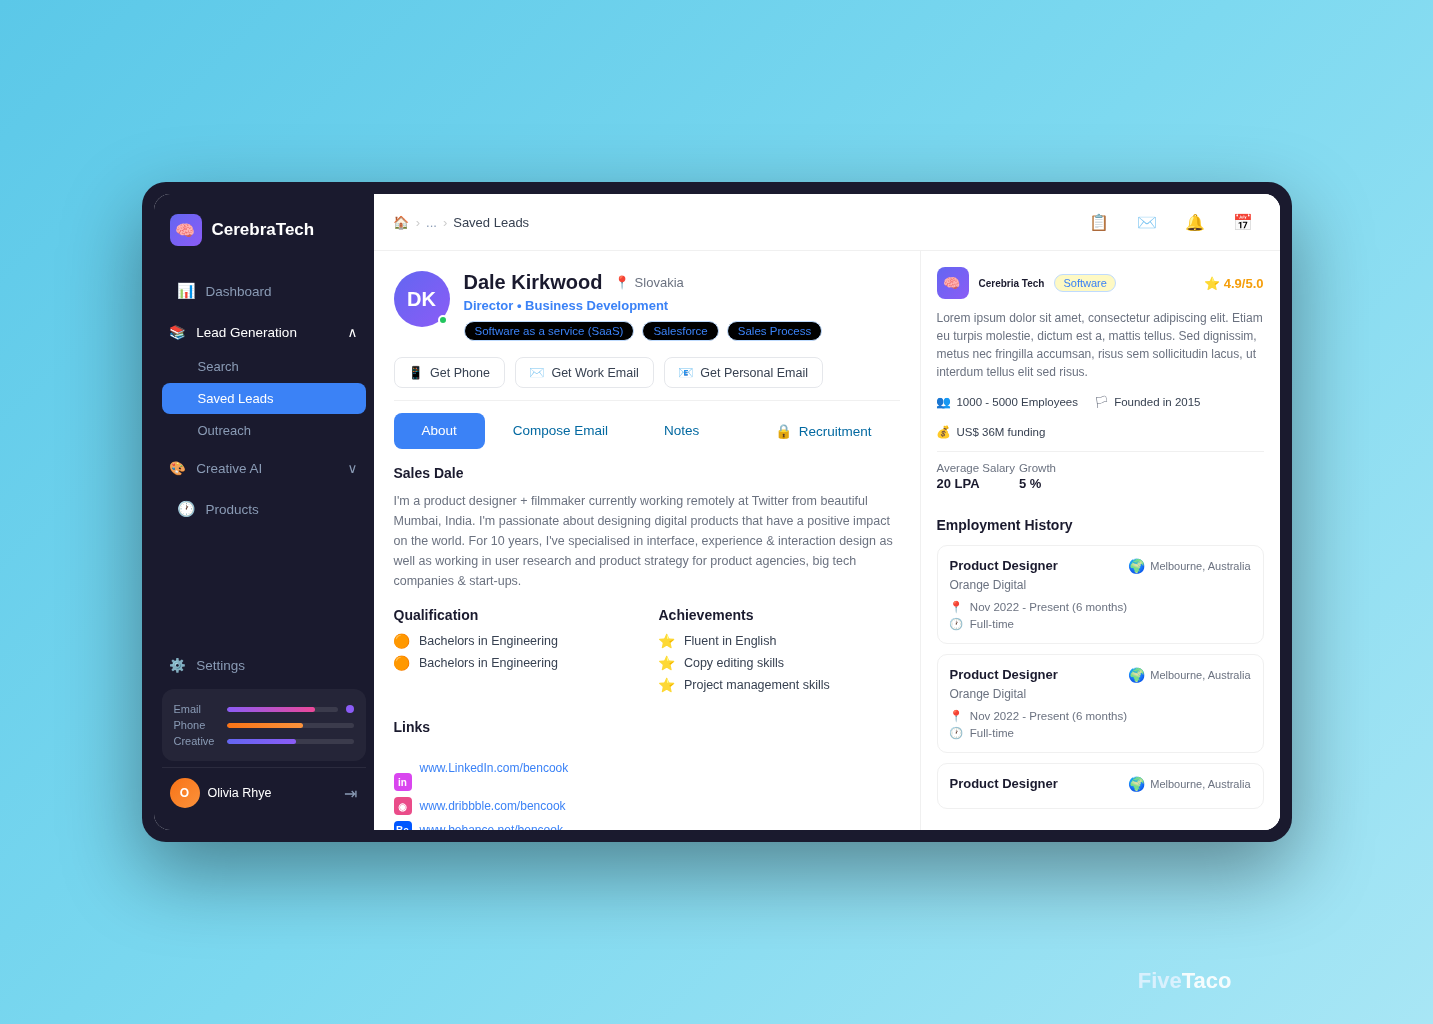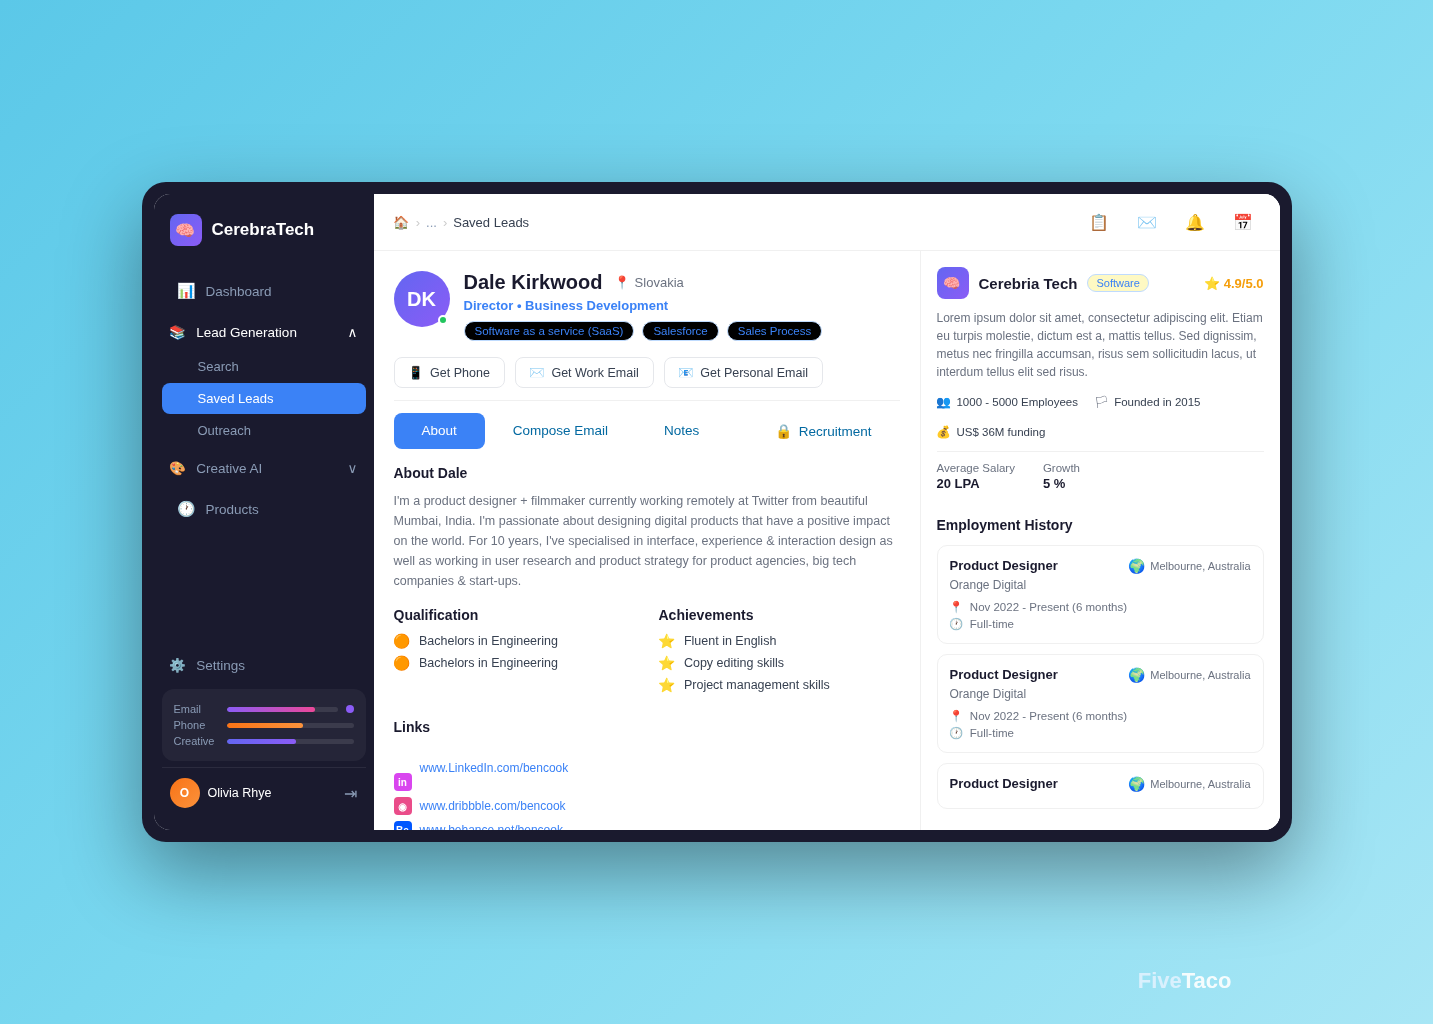--- a/index.html
+++ b/index.html
@@ -444,21 +444,21 @@
       width: 32px;
       height: 32px;
       background: linear-gradient(135deg, #6366f1, #8b5cf6);
       border-radius: 8px;
       display: flex;
       align-items: center;
       justify-content: center;
       font-size: 14px;
     }
     .company-name {
-      font-size: 15px;
+      font-size: 10px;
       font-weight: 700;
       color: #1a1a2e;
     }
     .company-badge {
       background: #fef9c3;
       color: #3b82f6;
       font-size: 11px;
       padding: 2px 8px;
       border-radius: 10px;
       border: 1px solid #bfdbfe;
@@ -485,21 +485,21 @@
       display: flex;
       align-items: center;
       gap: 5px;
       font-size: 11.5px;
       color: #374151;
     }
     .stat-icon { color: #6b7280; font-size: 12px; }
     .company-metrics {
       display: flex;
       align-items: flex-end;
-      gap: 28px;
+      gap: 4px;
       padding: 10px 0;
       border-top: 1px solid #f0f0f0;
       margin-bottom: 16px;
     }
     .metric-label { font-size: 11.5px; color: #6b7280; }
     .metric-value { font-size: 13px; font-weight: 600; color: #1a1a2e; }
     .metric-item { display: flex; flex-direction: column; gap: 2px; }
 
     
     .emp-section { margin-top: 4px; }
@@ -736,21 +736,21 @@
               <div class="tab">
                 <span>Notes</span>
               </div>
               <div class="tab tab-recruitment">
                 <span class="lock-icon">🔒</span>
                 <span>Recruitment</span>
               </div>
             </div>
 
             <div>
-              <div class="section-title">About Dale</div>
+              <div class="section-title">Sales Dale</div>
               <p class="about-text">I'm a product designer + filmmaker currently working remotely at Twitter from beautiful Mumbai, India. I'm passionate about designing digital products that have a positive impact on the world. For 10 years, I've specialised in interface, experience &amp; interaction design as well as working in user research and product strategy for product agencies, big tech companies &amp; start-ups.</p>
             </div>
 
             <div class="about-grid" style="margin-top:16px;">
               <div>
                 <div class="section-title">Qualification</div>
                 <ul class="qual-list">
                   <li class="qual-item">
                     <span class="qual-icon">🟠</span>
                     <span>Bachelors in Engineering</span>

